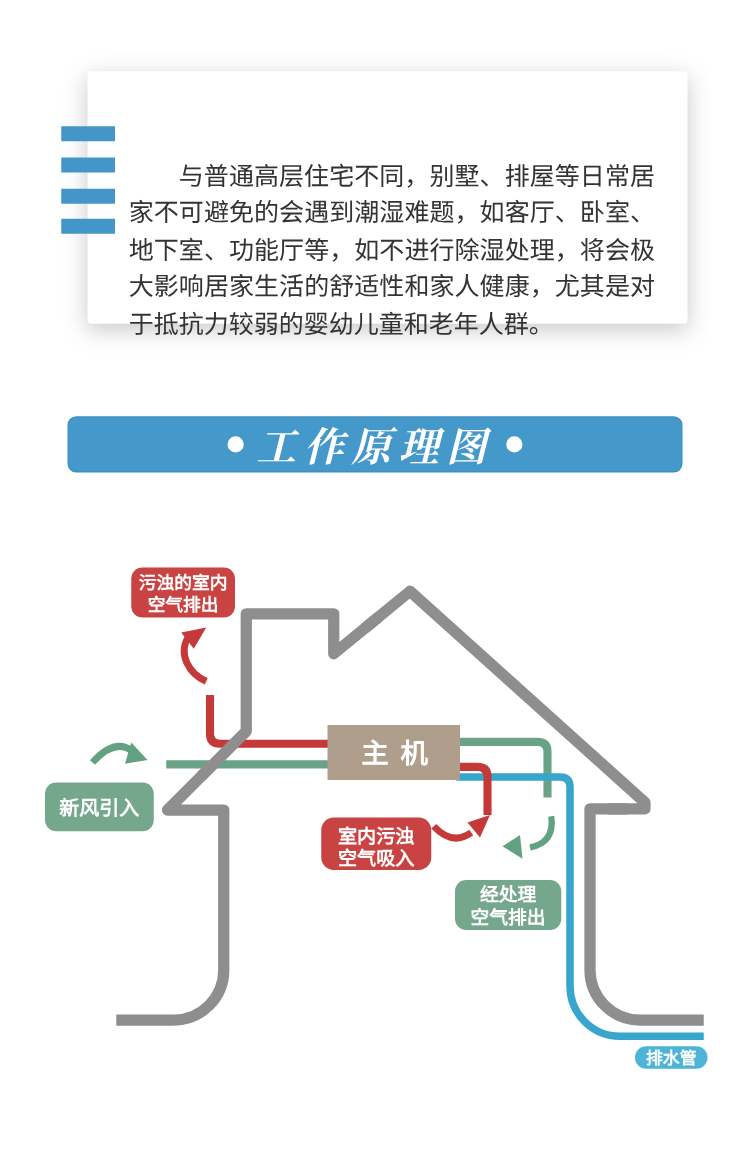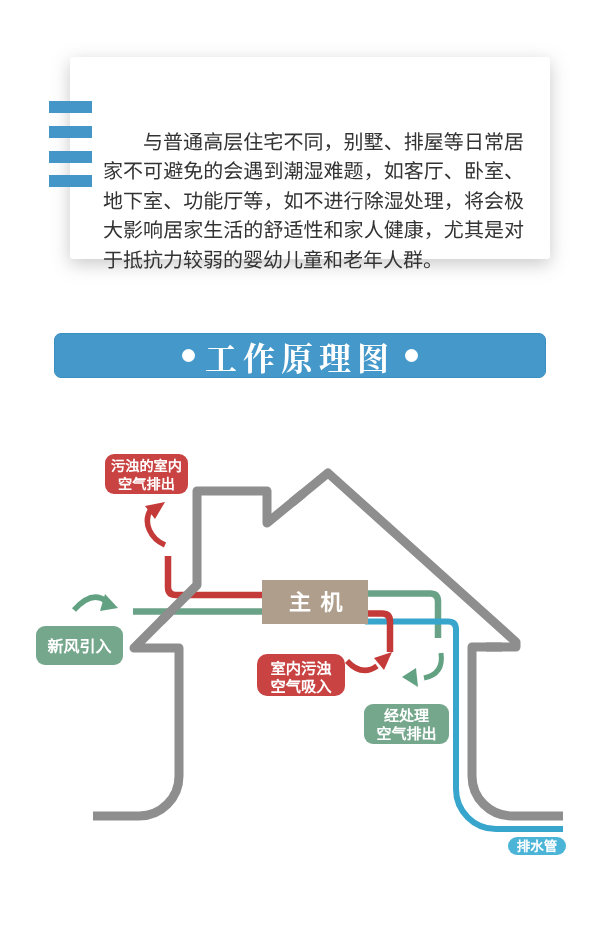--- a/index.html
+++ b/index.html
@@ -6,21 +6,21 @@
   #page{position:relative;width:600px;height:930px;background:#ffffff;overflow:hidden;
         font-family:"Liberation Sans",sans-serif;}
   #card{position:absolute;left:70px;top:57px;width:480px;height:202px;background:#ffffff;
         border-radius:3px;box-shadow:0 5px 18px rgba(100,100,100,0.35);}
   #para{position:absolute;left:103px;top:85px;width:421px;font-size:20px;line-height:29.4px;
         color:#333333;text-align:justify;text-indent:2em;
         font-family:"Liberation Sans",sans-serif;letter-spacing:0px;margin-top:43px;}
   .bar{position:absolute;left:49px;width:43px;height:12px;background:#4496c8;}
   #banner{position:absolute;left:54px;top:333px;width:492px;height:45px;background:#4598ca;
           border-radius:7px;box-sizing:border-box;border:1px solid #3a8fc0;
-          display:flex;align-items:center;justify-content:center;}
+          display:flex;align-items:center;justify-content:center;font-style:italic;}
   #banner .t{font-family:"Liberation Serif","Noto Serif CJK SC",serif;font-weight:bold;font-size:32px;color:#ffffff;
              letter-spacing:6px;margin:0 10px;white-space:nowrap;}
   #banner .dot{width:13px;height:13px;border-radius:50%;background:#ffffff;}
   svg{position:absolute;left:0;top:0;}
   .lbl{font-family:"Liberation Sans",sans-serif;font-weight:bold;fill:#ffffff;}
 </style>
 </head>
 <body>
 <div id="page">
 

